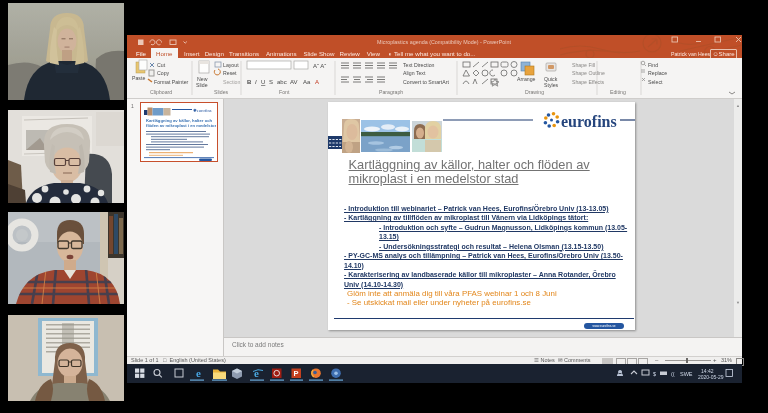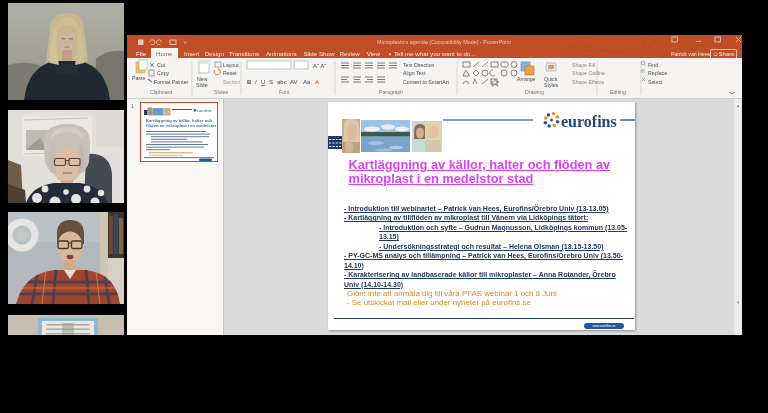--- a/index.html
+++ b/index.html
@@ -1,16 +1,16 @@
 <!DOCTYPE html>
 <html><head>
 <meta charset="utf-8">
 <style>
   html,body{margin:0;padding:0;background:#000;}
-  #stage{position:relative;width:768px;height:335px;background:#000;overflow:hidden;
+  #stage{position:relative;width:768px;height:413px;background:#000;overflow:hidden;
          font-family:"Liberation Sans",sans-serif;}
   .abs{position:absolute;}
   .vid{position:absolute;left:8px;width:116px;overflow:hidden;}
   .vid svg{display:block;filter:blur(0.45px);}
 </style>
 </head>
 <body>
 <div id="stage">
 
   <div class="vid" style="top:3px;height:97px;">
@@ -442,21 +442,21 @@
       <circle cx="16.6" cy="12.8" r="1.8" fill="#2456a0"></circle>
       <circle cx="13.2" cy="16.5" r="1.8" fill="#e8940e"></circle>
       <circle cx="8.2" cy="17" r="1.8" fill="#2456a0"></circle>
       <circle cx="4.4" cy="13.8" r="1.8" fill="#2456a0"></circle>
       <circle cx="4.8" cy="9" r="1.8" fill="#e8940e"></circle>
       <circle cx="10.5" cy="11" r="1.5" fill="#2456a0"></circle>
     </g>
     <text x="20" y="17.5" font-size="16" fill="#25457d" font-family="Liberation Serif" font-weight="bold">eurofins</text>
   </svg>
 
-  <div class="abs" style="left:348.5px;top:158px;color:#d946ef;font-weight:bold;font-size:12.8px;line-height:13.7px;text-decoration:underline;white-space:nowrap;">Kartläggning av källor, halter och flöden av<br>mikroplast i en medelstor stad</div>
+  <div class="abs" style="left:348.5px;top:158px;color:#737373;font-weight:normal;font-size:12.8px;line-height:13.7px;text-decoration:underline;white-space:nowrap;">Kartläggning av källor, halter och flöden av<br>mikroplast i en medelstor stad</div>
 
   <div class="abs" style="left:344px;top:203.9px;color:#203864;font-weight:bold;font-size:7px;line-height:9.45px;text-decoration:underline;white-space:nowrap;">
 - Introduktion till webinariet – Patrick van Hees, Eurofins/Örebro Univ (13-13.05)<br>
 - Kartläggning av tillflöden av mikroplast till Vänern via Lidköpings tätort:<br>
 <span style="padding-left:35px;">- Introduktion och syfte – Gudrun Magnusson, Lidköpings kommun (13.05-</span><br>
 <span style="padding-left:35px;">13.15)</span><br>
 <span style="padding-left:35px;">- Undersökningsstrategi och resultat – Helena Olsman (13.15-13.50)</span><br>
 - PY-GC-MS analys och tillämpning – Patrick van Hees, Eurofins/Örebro Univ (13.50-<br>
 14.10)<br>
 - Karakterisering av landbaserade källor till mikroplaster – Anna Rotander, Örebro<br>

